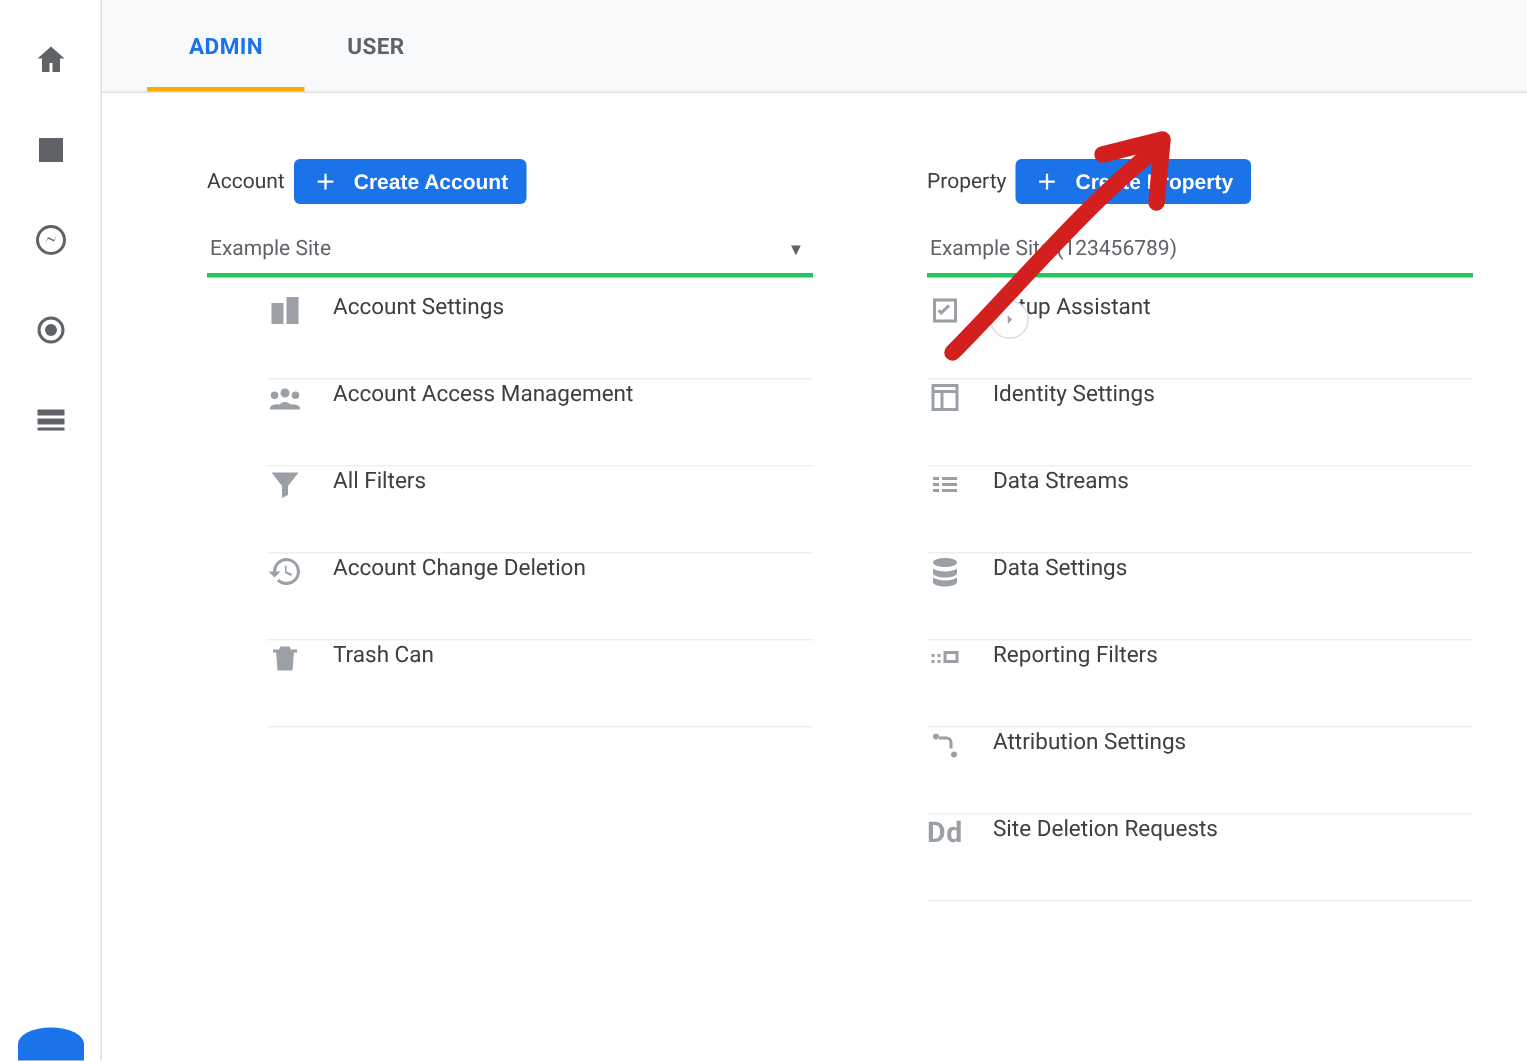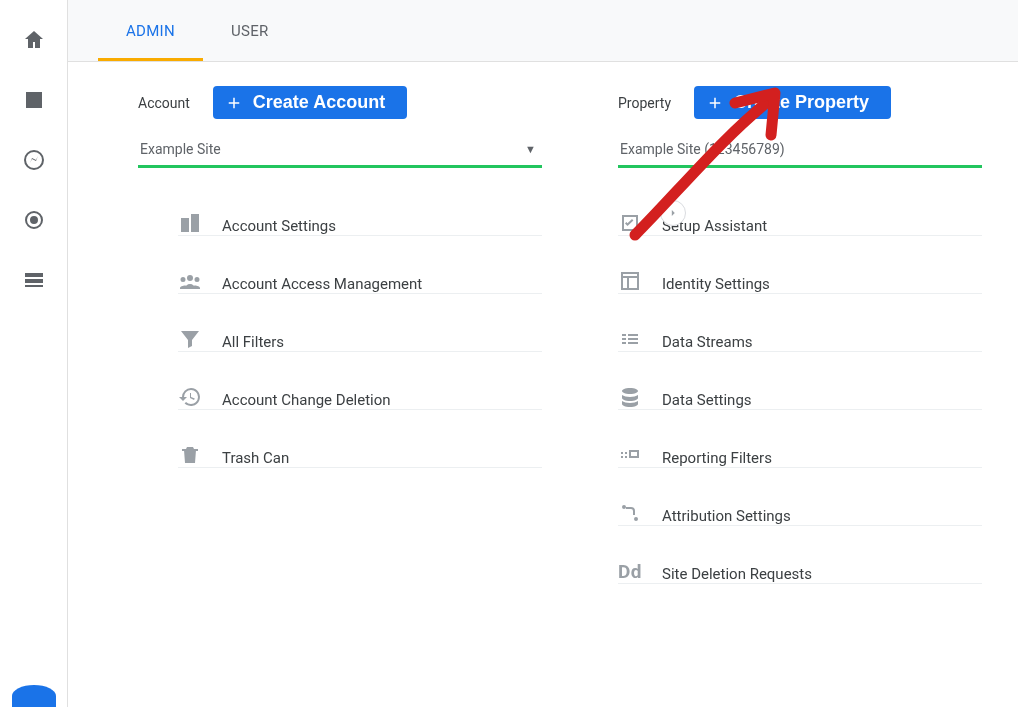--- a/index.html
+++ b/index.html
@@ -42,21 +42,21 @@
     border-bottom: 1px solid #e0e0e0;
     display: flex;
     align-items: stretch;
     padding-left: 30px;
   }
   .tab {
     padding: 2px 28px;
     display: flex;
     align-items: center;
     font-size: 15px;
-    font-weight: 400;
+    font-weight: 700;
     letter-spacing: .3px;
     color: #5f6368;
     cursor: pointer;
   }
   .tab.active {
     color: #1a73e8;
     position: relative;
   }
   .tab.active::after {
     content: "";
@@ -74,39 +74,40 @@
   }
   .col {
     flex: 1;
     padding: 0 36px 0 110px;
     position: relative;
   }
   .col.property { padding-left: 40px; }
   .col-head {
     display: flex;
     align-items: center;
-    gap: 23px;
+    gap: 6px;
     margin-bottom: 18px;
     margin-left: -40px;
+    margin-top: 20px;
   }
   .col.property .col-head { margin-left: 0; }
   .col-head-label {
     font-size: 14px;
     color: #3c4043;
   }
   .create-btn {
     display: inline-flex;
     align-items: center;
     gap: 10px;
     background: #1a73e8;
     color: #fff;
     border: none;
-    padding: 6px 22px 6px 12px;
+    padding: 6px 12px 6px 12px;
     border-radius: 4px;
-    font-size: 18px;
+    font-size: 14px;
     font-weight: 600;
     cursor: pointer;
   }
   .plus {
     width: 18px; height: 18px;
     display:inline-flex;align-items:center;justify-content:center;
   }
   .plus svg{width:18px;height:18px;fill:#fff;}
   
   .selector {
@@ -119,21 +120,21 @@
     margin-bottom: 10px;
     font-size: 14px;
     color: #5f6368;
     cursor: pointer;
   }
   .col.property .selector { margin-left: 0; }
   .caret { font-size: 11px; color:#5f6368; }
   
   .item {
     display: flex;
-    align-items: flex-end;
+    align-items: flex-start;
     gap: 20px;
     height: 58px;
     border-bottom: 1px solid #eceff1;
     cursor: pointer;
   }
   .item .ic {
     width: 24px; height: 24px;
     fill: #9aa0a6;
     flex-shrink: 0;
   }

